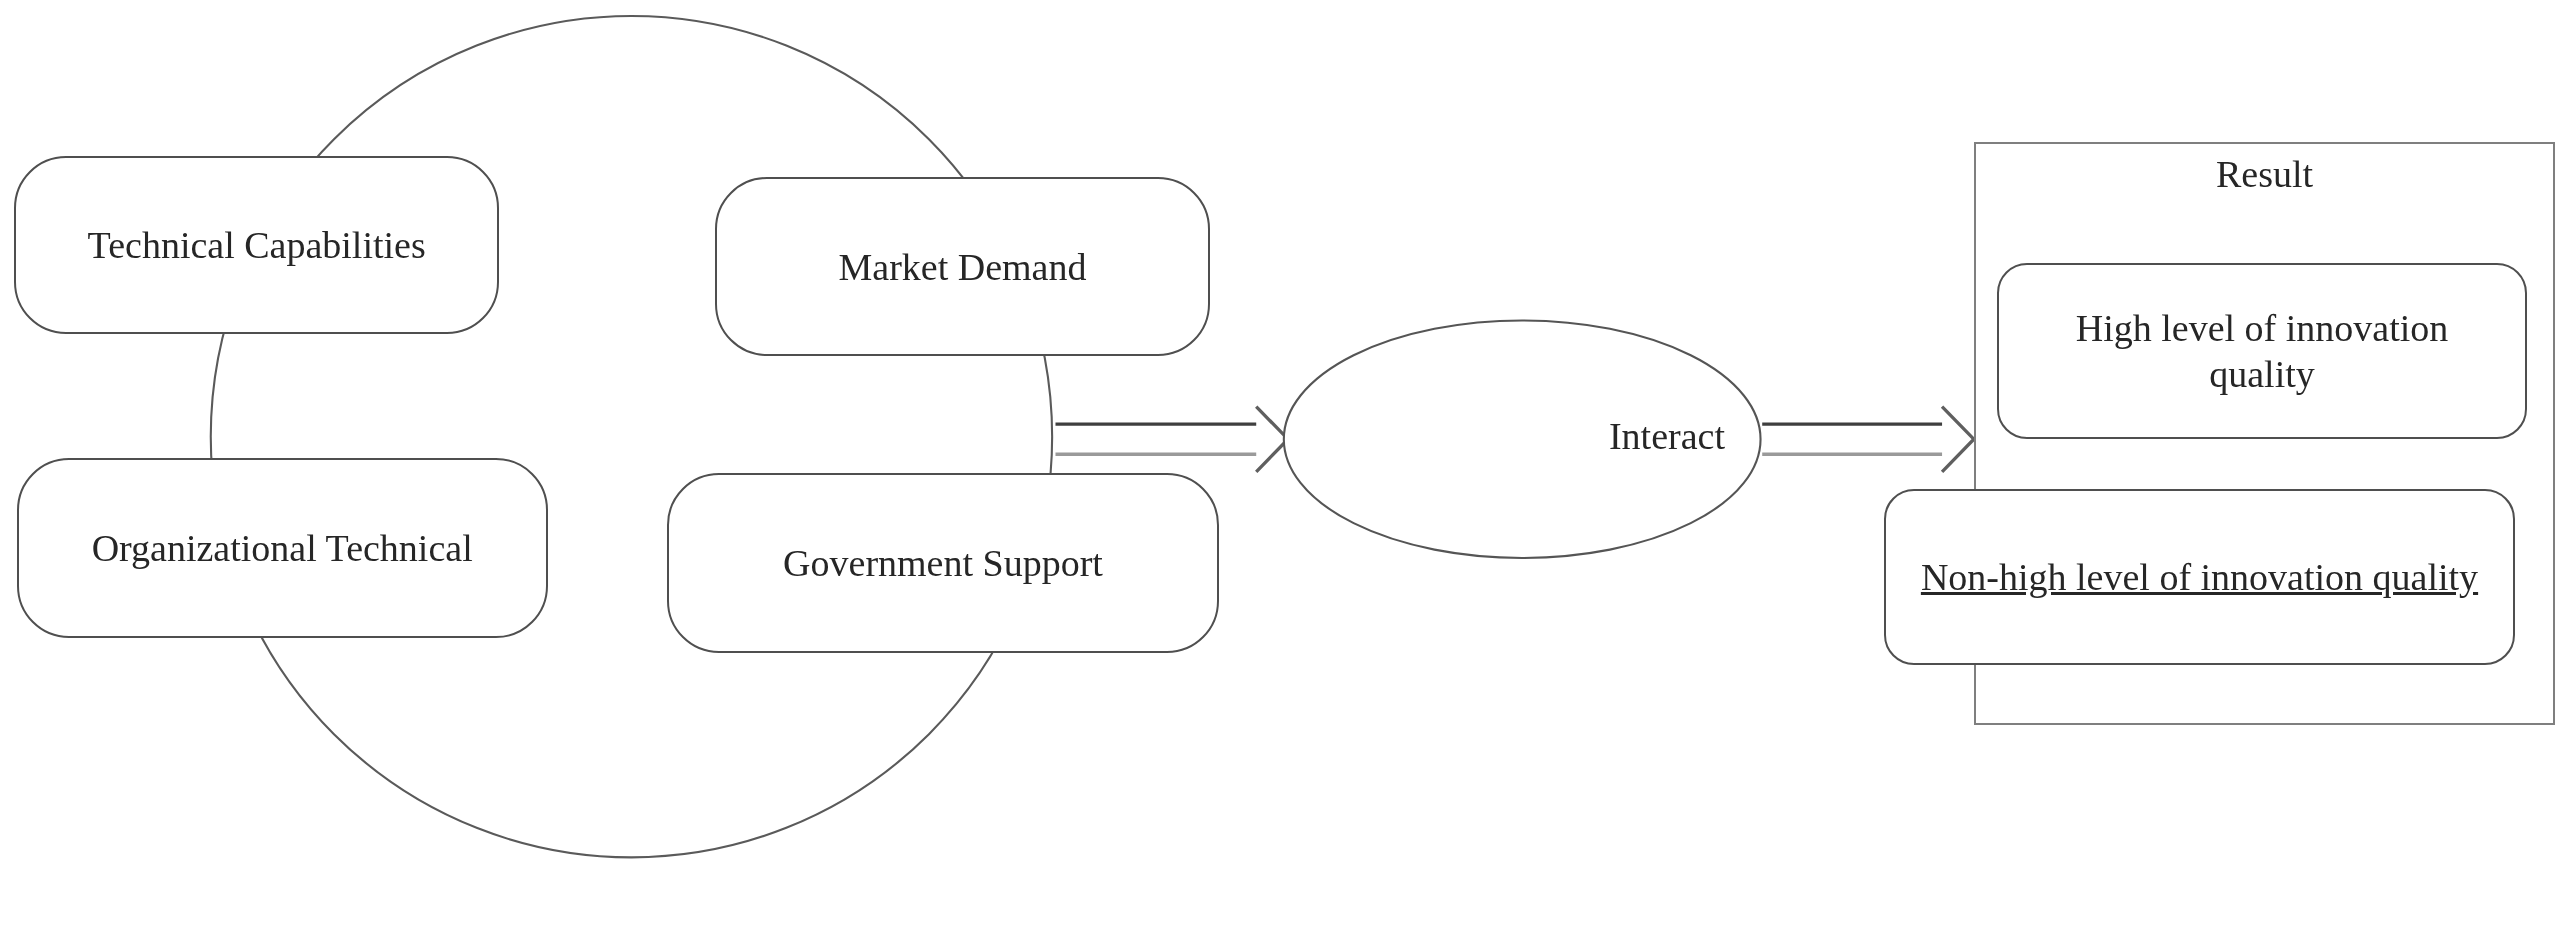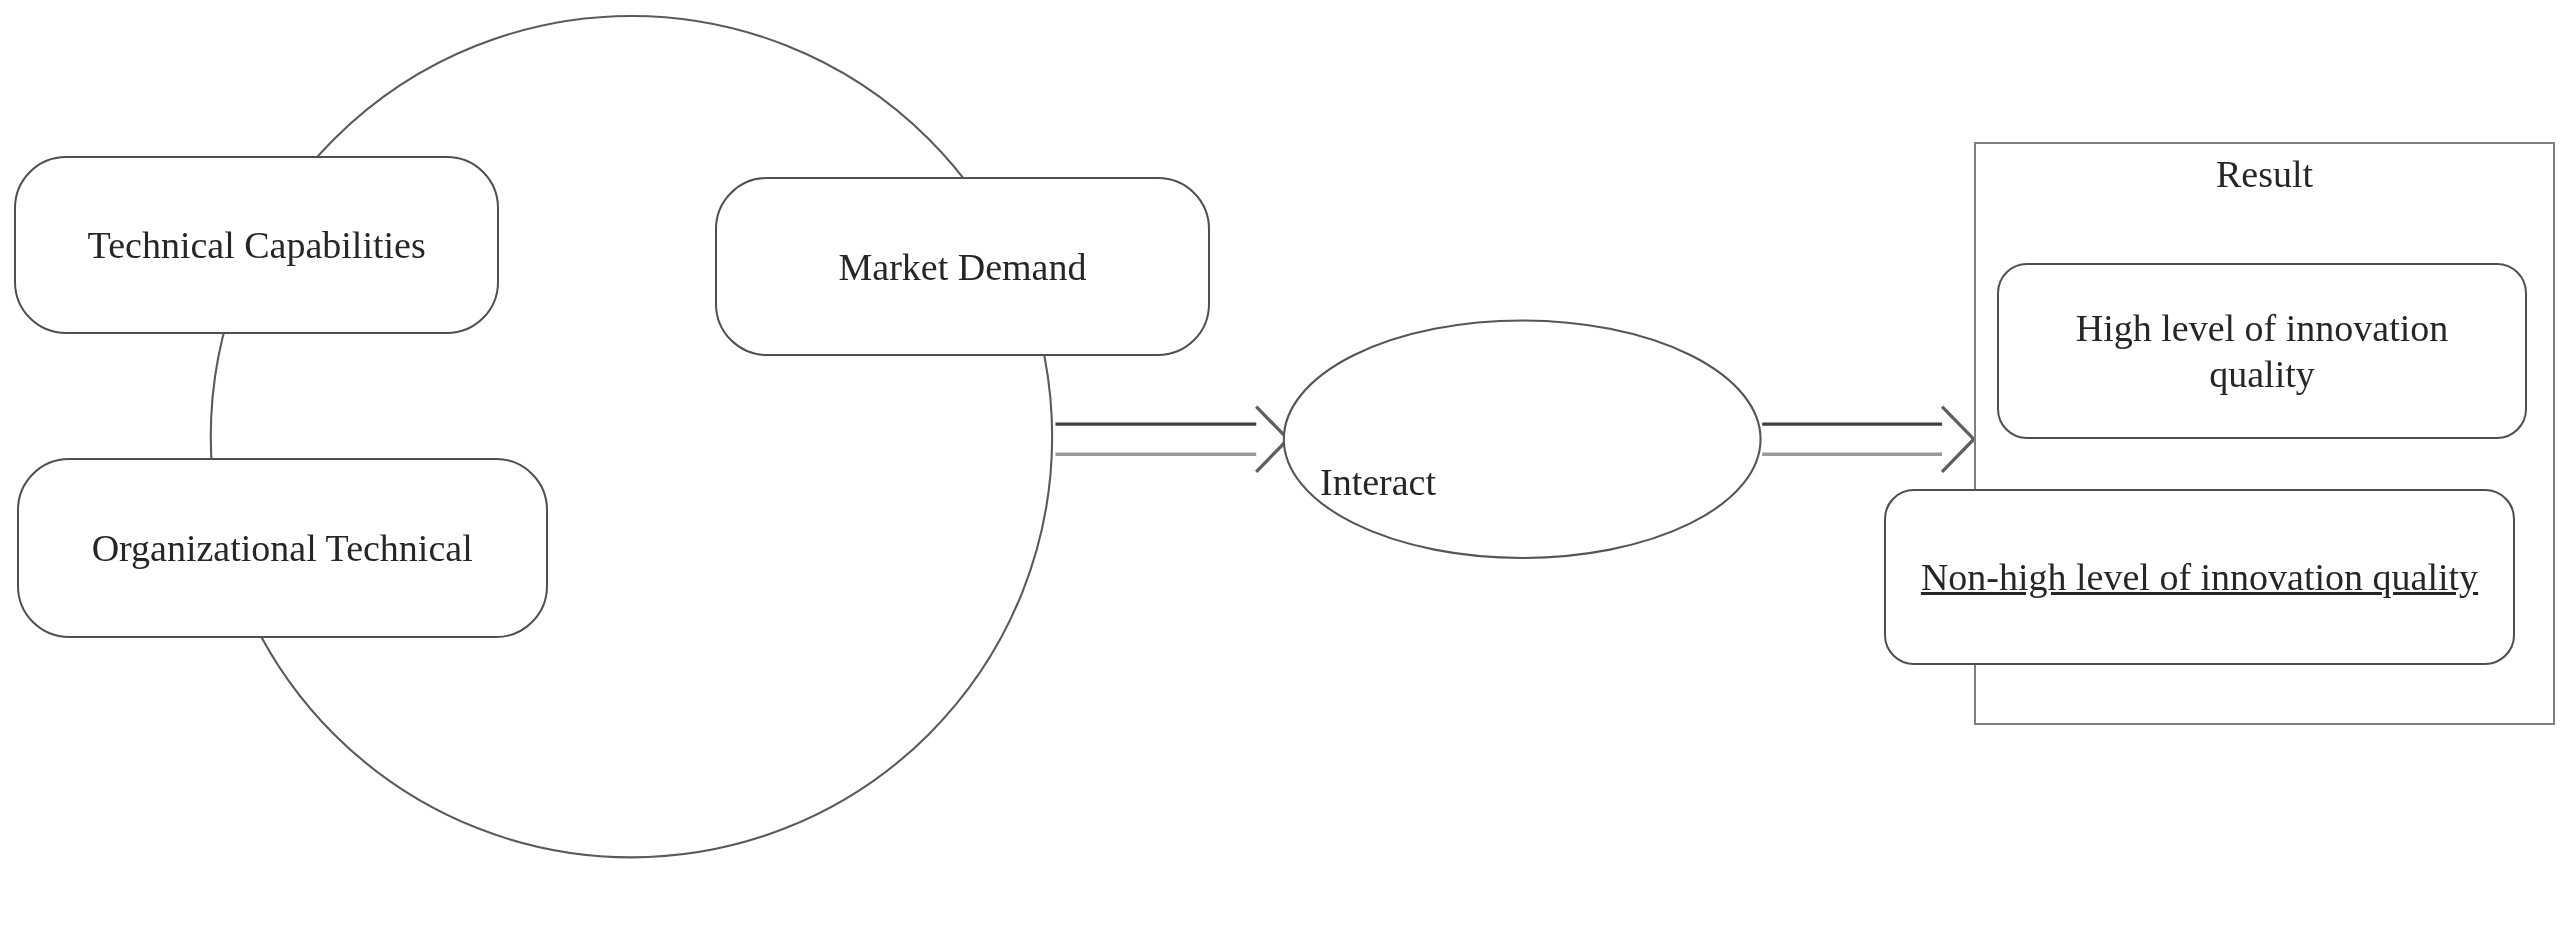--- a/index.html
+++ b/index.html
@@ -38,26 +38,25 @@
     text-align: center;
   }
   #box-technical        { left: 14.2px;   top: 156px; width: 485px; height: 178px; }
   #box-market           { left: 715px;  top: 157px; width: 495px; height: 179px; margin-top: 20px; }
   #box-organizational   { left: 16.7px;   top: 458px; width: 531px; height: 180px; }
   #box-government       { left: 667px;  top: 473px; width: 552px; height: 180px; }
   #box-entrepreneurship { left: 360px;  top: 751px; width: 535px; height: 178px; }
 
   #interact-label {
     position: absolute;
-    left: 1320px; top: 414px;
+    left: 1257px; top: 414px;
     width: 468px;
-    text-align: left;
+    text-align: right;
     font-size: 38px;
     color: #262626;
-    margin-top: 46px;
   }
 
   #result-panel {
     position: absolute;
     box-sizing: border-box;
     left: 1974px; top: 142px;
     width: 581px; height: 583px;
     border: 2.5px solid #7f7f7f;
     background: #ffffff;
   }
@@ -109,20 +108,23 @@
 
   <div class="node" id="box-technical">
     <span>Technical Capabilities</span>
   </div>
   <div class="node" id="box-market">
     <span>Market Demand</span>
   </div>
   <div class="node" id="box-organizational">
     <span>Organizational Technical</span>
   </div>
+  <div class="node" id="box-government">
+    <span>Government Support</span>
+  </div>
 
   <div id="interact-label">Interact</div>
 
   <div id="result-panel">
     <div id="result-title">Result</div>
   </div>
   <div class="outcome" id="outcome-high">
     <span>High level of innovation quality</span>
   </div>
   <div class="outcome" id="outcome-nonhigh">

